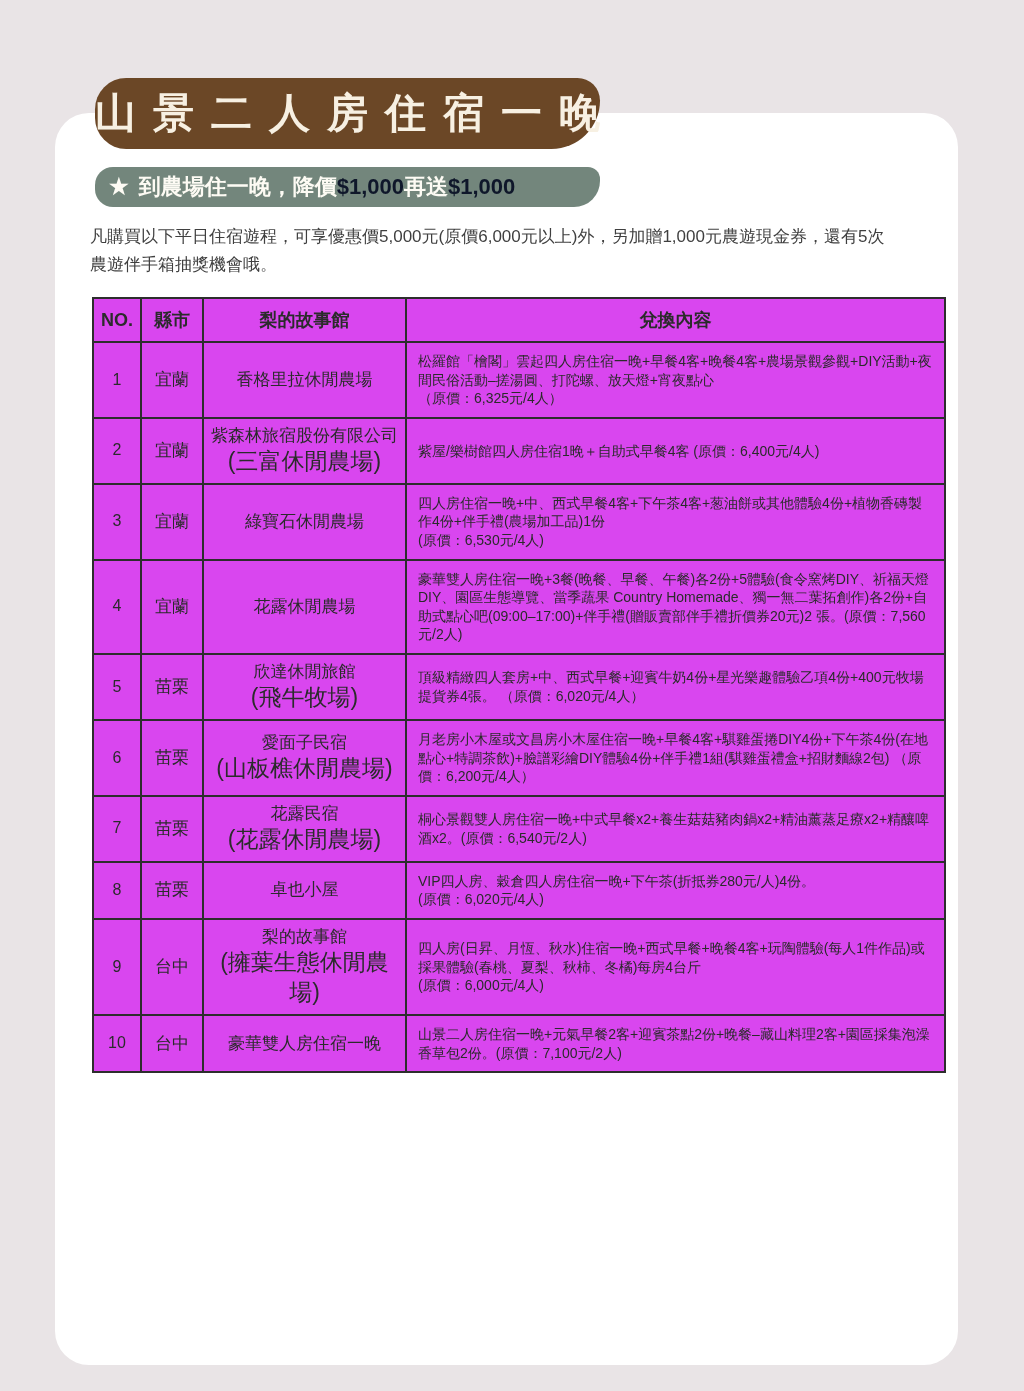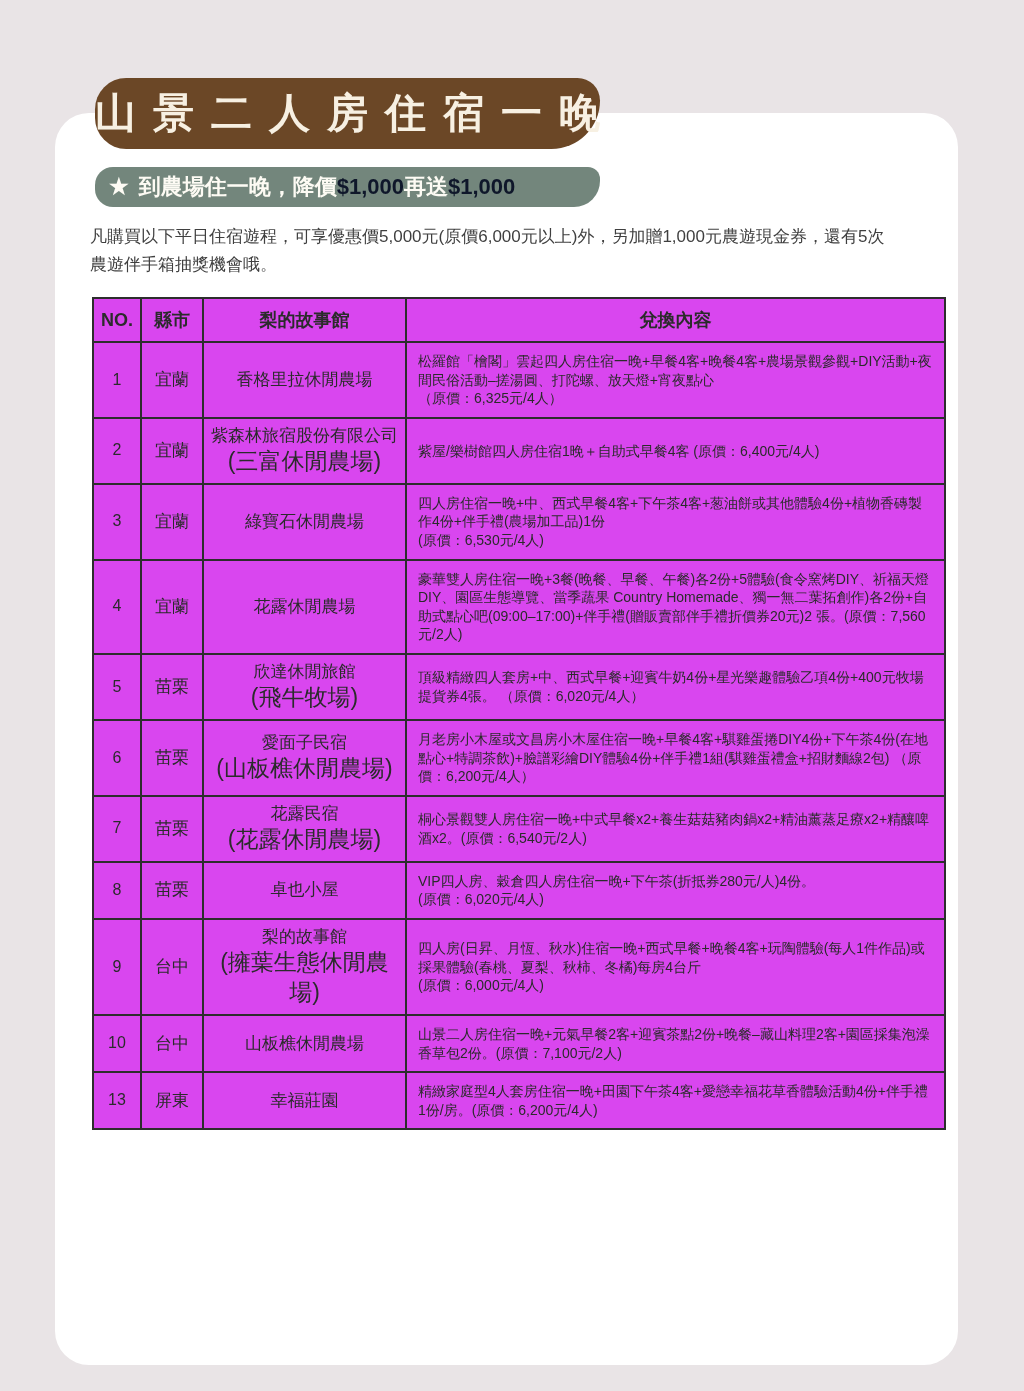--- a/index.html
+++ b/index.html
@@ -233,28 +233,20 @@
             <div>梨的故事館</div>
             <div class="farm-sub">(擁葉生態休閒農場)</div>
           </td>
           <td class="c-content">四人房(日昇、月恆、秋水)住宿一晚+西式早餐+晚餐4客+玩陶體驗(每人1件作品)或採果體驗(春桃、夏梨、秋柿、冬橘)每房4台斤
 (原價：6,000元/4人)</td>
         </tr>
         <tr>
           <td class="c-no">10</td>
           <td class="c-county">台中</td>
           <td class="c-farm">
-            <div>山板樵休閒農場</div>
+            <div>豪華雙人房住宿一晚</div>
           </td>
           <td class="c-content">山景二人房住宿一晚+元氣早餐2客+迎賓茶點2份+晚餐–藏山料理2客+園區採集泡澡香草包2份。(原價：7,100元/2人)</td>
-        </tr>
-        <tr>
-          <td class="c-no">13</td>
-          <td class="c-county">屏東</td>
-          <td class="c-farm">
-            <div>幸福莊園</div>
-          </td>
-          <td class="c-content">精緻家庭型4人套房住宿一晚+田園下午茶4客+愛戀幸福花草香體驗活動4份+伴手禮1份/房。(原價：6,200元/4人)</td>
         </tr>
       </tbody>
   </table>
 
 </div>
 
 </body></html>

